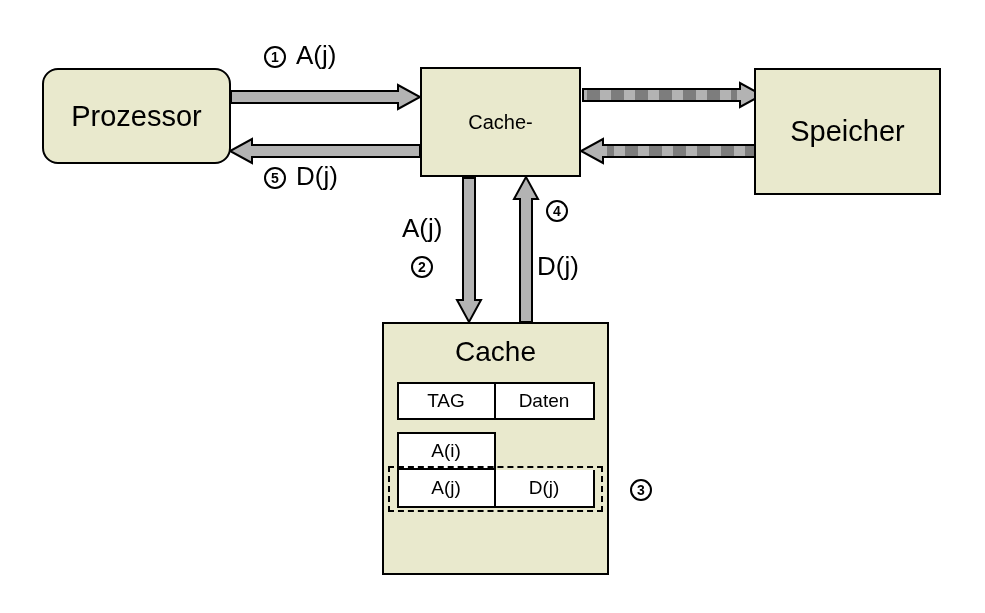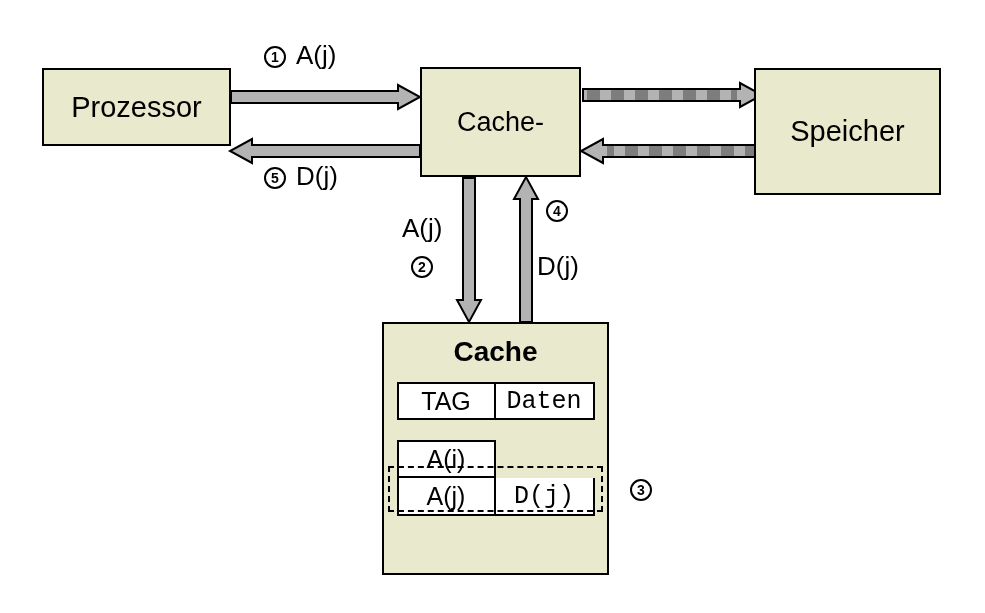--- a/index.html
+++ b/index.html
@@ -8,38 +8,38 @@
   .canvas { position: relative; width: 985px; height: 613px; background: #fff; overflow: hidden; }
 
   svg.arrows { position: absolute; left: 0; top: 0; }
 
   .box {
     position: absolute; box-sizing: border-box;
     background: #e9e9cd; border: 2px solid #000;
     display: flex; align-items: center; justify-content: center;
     text-align: center; font-size: 29px;
   }
-  #box-processor  { left: 42px;  top: 68px; width: 189px; height: 78px; }
-  #box-controller { left: 420px; top: 67px; width: 161px; height: 110px; font-size: 27px; flex-direction: column; line-height: 1.2; }
+  #box-processor  { left: 42px;  top: 68px; width: 189px; height: 96px; border-radius: 16px; }
+  #box-controller { left: 420px; top: 67px; width: 161px; height: 110px; font-size: 20px; flex-direction: column; line-height: 1.2; }
   #box-memory     { left: 754px; top: 68px; width: 187px; height: 127px; }
   #box-cache      { left: 382px; top: 322px; width: 227px; height: 253px; display: block; font-size: 28px; }
 
-  #cache-title { margin-top: 8px; height: 40px; line-height: 40px; text-align: center; font-weight: bold; }
+  #cache-title { margin-top: 8px; height: 40px; line-height: 40px; text-align: center; }
 
   .ctable { width: 198px; margin-left: auto; margin-right: auto; }
   .ctable.header { margin-top: 10px; }
-  .ctable.data   { margin-top: 20px; }
+  .ctable.data   { margin-top: 12px; }
   .crow { display: flex; }
   .ccell {
     width: 99px; height: 38px; box-sizing: border-box;
     border: 2px solid #000; background: #fff;
     display: flex; align-items: center; justify-content: center;
-    font-size: 25px;
+    font-size: 19px;
   }
-  .ccell + .ccell { border-left: none; font-family: Liberation Mono, monospace; }
+  .ccell + .ccell { border-left: none; }
   .crow + .crow .ccell { border-top: none; }
 
   #row-highlight {
     position: absolute; left: 4px; top: 142px; width: 215px; height: 46px;
     box-sizing: border-box; border: 2px dashed #000; background: transparent;
   }
 
   .arrow-label { position: absolute; font-size: 26px; white-space: nowrap; }
   .circle-num {
     position: absolute; width: 22px; height: 22px; box-sizing: border-box;

